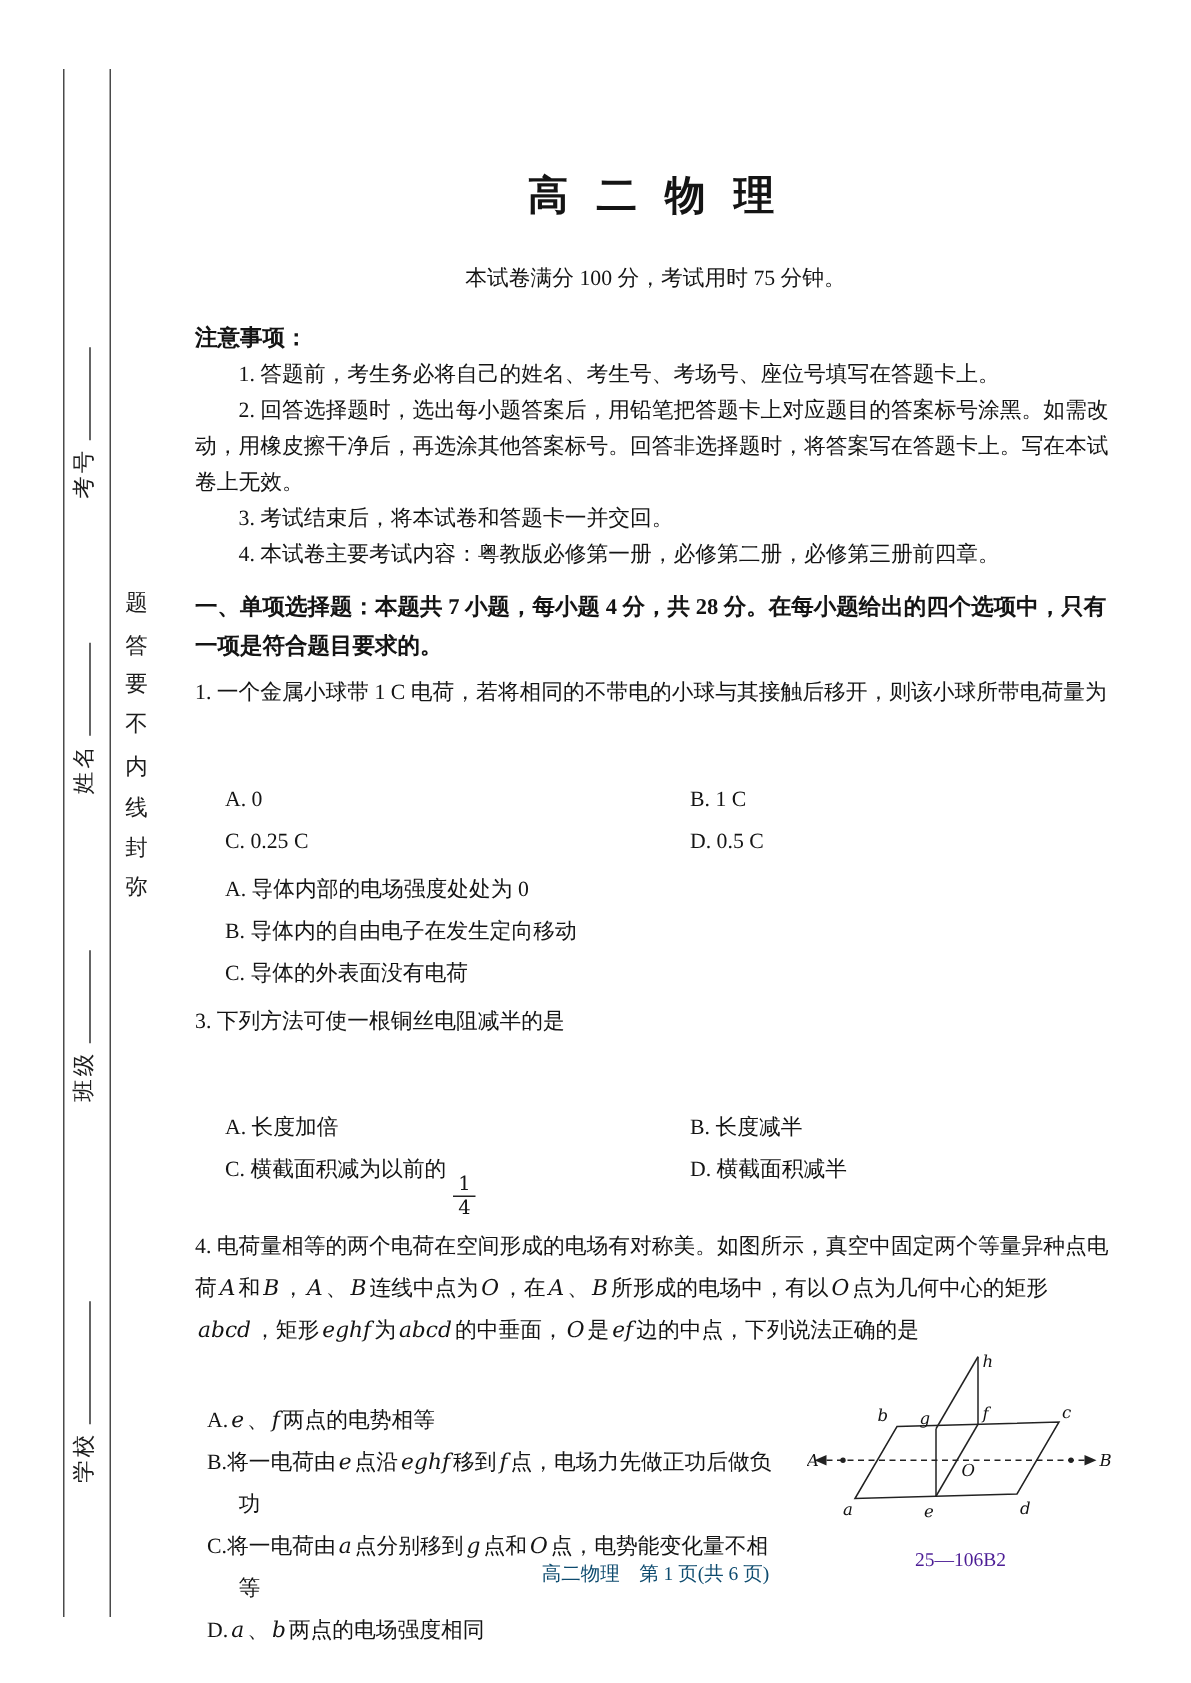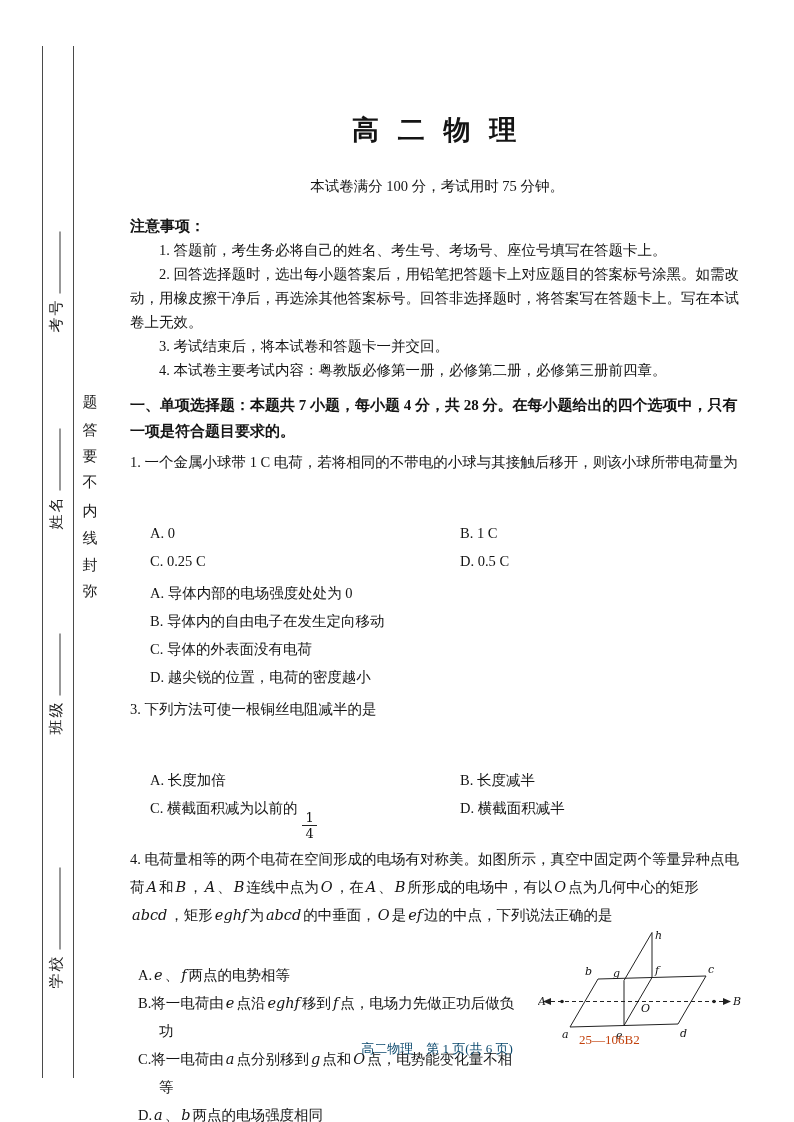--- a/index.html
+++ b/index.html
@@ -39,21 +39,21 @@
   .q4-opts .opt { display:block; line-height:28px; padding-left:21px; text-indent:-21px; }
   .q4-figure { position:absolute; left:408px; top:84px; }
   .fig-label text { font-family:"DejaVu Serif",serif; font-style:italic; font-size:11px; fill:#111; }
 
   .math { font-family:"DejaVu Serif",serif; font-style:italic; margin:0 2px; }
   .frac { display:inline-flex; flex-direction:column; text-align:center; vertical-align:-9px;
           font-family:"DejaVu Serif",serif; font-size:13px; line-height:15px; margin-left:5px; }
   .frac .num { border-bottom:1px solid #222; padding:0 3px; }
 
   .footer-center { position:absolute; left:130px; width:614px; top:1040px; text-align:center; font-size:13px; color:#0c4a6e; }
-  .footer-right { position:absolute; left:579px; top:1032px; font-size:13px; color:#c2410c; }
+  .footer-right { position:absolute; left:610px; top:1032px; font-size:13px; color:#4c1d95; }
 </style>
 </head>
 <body>
 
 <div class="sheet">
 
   <div class="vline vline-outer"></div>
   <div class="vline vline-inner"></div>
 
   <div class="margin-label" style="top:282px"><span>考号</span><span class="blank"></span></div>
@@ -86,21 +86,20 @@
         <span class="opt">C. 0.25 C</span>
         <span class="opt">D. 0.5 C</span>
       </div>
     </div>
 
     <div class="question">
       <div class="opts-list">
         <span class="opt">A. 导体内部的电场强度处处为 0</span>
         <span class="opt">B. 导体内的自由电子在发生定向移动</span>
         <span class="opt">C. 导体的外表面没有电荷</span>
-        <span class="opt">D. 越尖锐的位置，电荷的密度越小</span>
       </div>
     </div>
 
     <div class="question">
       <p class="stem">3. 下列方法可使一根铜丝电阻减半的是</p>
       <div class="opts-grid">
         <span class="opt">A. 长度加倍</span>
         <span class="opt">B. 长度减半</span>
         <span class="opt"><span>C. 横截面积减为以前的</span><span class="frac">
               <span class="num">1</span>

